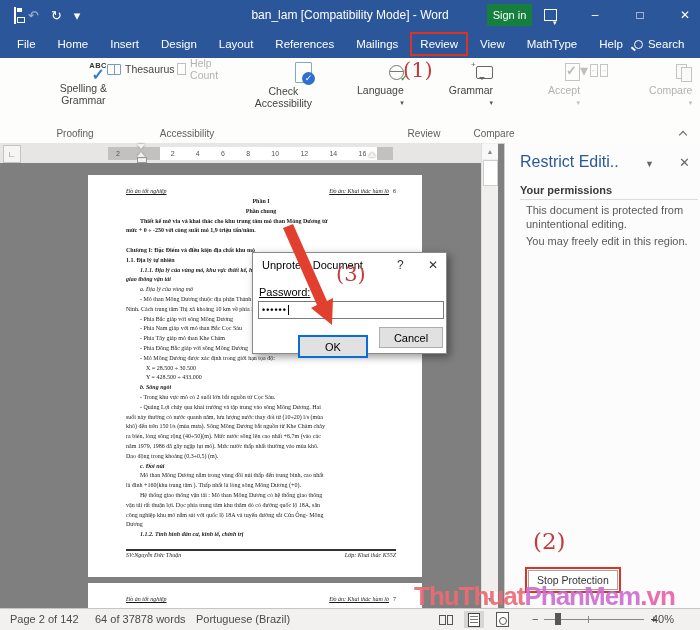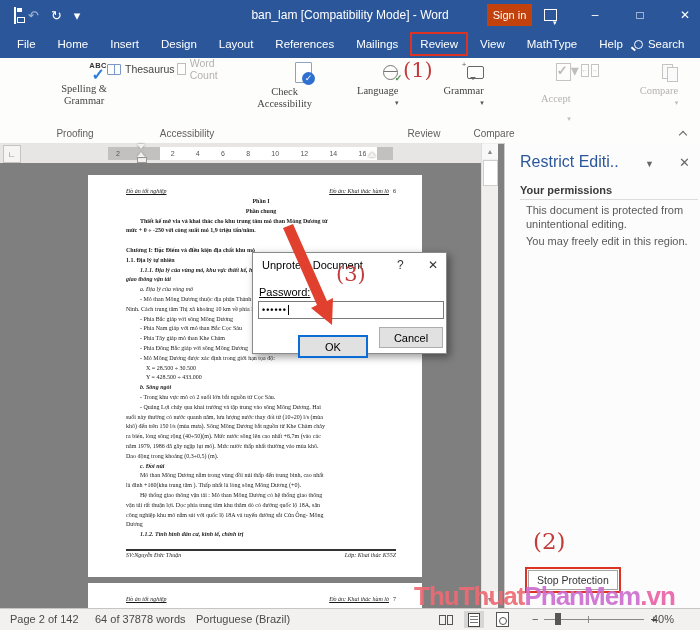--- a/index.html
+++ b/index.html
@@ -7,39 +7,39 @@
   .abs{position:absolute;}
   
   .titlebar{left:0;top:0;width:700px;height:30px;background:#2b579a;color:#fff;}
   .qat{position:absolute;left:14px;top:0;height:30px;display:flex;align-items:center;gap:12px;}
   .qbtn{color:#fff;font-size:13px;line-height:1;cursor:default;}
   .qbtn.dim{opacity:.55;}
   .floppy{width:11px;height:11px;border:1.5px solid #fff;position:relative;}
   .floppy::before{content:"";position:absolute;left:2px;top:0;width:5px;height:4px;background:#fff;}
   .floppy::after{content:"";position:absolute;left:2px;bottom:0;width:6px;height:4px;border:1px solid #fff;}
   .title-text{position:absolute;left:0;right:0;top:0;height:30px;display:flex;align-items:center;justify-content:center;font-size:12px;color:#fff;}
-  .signin{position:absolute;left:487px;top:4px;width:45px;height:22px;background:#c2410c;color:#fff;font-size:11px;display:flex;align-items:center;justify-content:center;}
+  .signin{position:absolute;left:487px;top:4px;width:45px;height:22px;background:#15803d;color:#fff;font-size:11px;display:flex;align-items:center;justify-content:center;}
   .winbtn{position:absolute;top:0;height:30px;width:30px;display:flex;align-items:center;justify-content:center;color:#fff;font-size:12px;}
   .ribbonopts{left:535px;}
   .ropt-glyph{width:11px;height:10px;border:1px solid #fff;position:relative;}
   .ropt-glyph::after{content:"▾";position:absolute;right:-1px;bottom:-7px;font-size:7px;color:#fff;}
   
   .tabsrow{left:0;top:30px;width:700px;height:28px;background:#2b579a;display:flex;align-items:center;color:#fff;font-size:11.5px;}
   .tab{padding:4px 8px;margin:0 1px;border:2px solid transparent;white-space:nowrap;}
   .tab.hl{border-color:#dd3322;}
   .tabspacer{flex:1;}
   .searchbox{display:flex;align-items:center;gap:5px;margin-right:26px;}
   .mag{width:7px;height:7px;border:1.5px solid #fff;border-radius:50%;position:relative;}
   .mag::after{content:"";position:absolute;left:-4px;top:7px;width:5px;height:1.5px;background:#fff;transform:rotate(40deg);}
   
   .ribbon{left:0;top:58px;width:700px;height:85px;background:#fdfdfc;border-bottom:1px solid #d2d0ce;display:flex;align-items:flex-start;}
   .rgroup{display:flex;align-items:flex-start;height:70px;}
   .vdiv{width:1px;height:76px;background:#e1dfdd;margin-top:2px;}
   .rbtn{display:flex;flex-direction:column;align-items:flex-end;padding-top:4px;font-size:10.5px;color:#444;text-align:center;line-height:1.1;padding-left:45px;}
-  .rbtn .rlbl{margin-top:3px;font-family:Liberation Serif, serif;}
+  .rbtn .rlbl{margin-top:3px;}
   .rbtn .drop{font-size:7px;color:#555;margin-top:2px;}
   .rbtn.dis{color:#b4b2b0;}
   .rbtn.dis .drop{color:#c0bebc;}
   .smallcol{display:flex;flex-direction:row;gap:2px;padding-top:3px;align-items:flex-start;}
   .smallbtn{display:flex;align-items:center;gap:4px;font-size:10.5px;color:#444;height:16px;}
   .smallbtn.dis{color:#b4b2b0;}
   .grouplabels{position:absolute;left:0;top:128px;width:700px;height:14px;font-size:10px;color:#605e5c;}
   .glabel{position:absolute;transform:translateX(-50%);white-space:nowrap;}
   .chevup{position:absolute;left:679px;top:130px;width:8px;height:8px;}
   .chevup::before{content:"";position:absolute;left:1px;top:2px;width:5px;height:5px;border-left:1.5px solid #605e5c;border-top:1.5px solid #605e5c;transform:rotate(45deg);}
@@ -215,21 +215,21 @@
       </div>
       <div class="rlbl"><span>Spelling &amp;</span><br><span>Grammar</span></div>
     </div>
     <div class="smallcol" style="width:86px;">
       <div class="smallbtn">
         <span class="ic-book"></span>
         <span>Thesaurus</span>
       </div>
       <div class="smallbtn dis">
         <span class="ic-wc"></span>
-        <span>Word Count</span>
+        <span>Help Count</span>
       </div>
     </div>
   </div>
   <div class="vdiv"></div>
 
   <div class="rgroup">
     <div class="rbtn" style="width:74px;">
       <div class="ic-page">
           <span class="ic-acc-circ">✓</span>
         </div>
@@ -252,21 +252,21 @@
         <span class="ic-bubble"></span>
       </div>
     <div class="rlbl">Grammar</div>
     <div class="drop">▾</div>
   </div>
   <div class="vdiv"></div>
 
   <div class="vdiv"></div>
 
   <div class="rgroup">
-    <div class="rbtn dis" style="width:42px;gap:8px;">
+    <div class="rbtn dis" style="width:42px;">
       <div style="height:20px;display:flex;align-items:center;">
           <span class="ic-accept"></span>
         </div>
       <div class="rlbl">Accept</div>
       <div class="drop">▾</div>
     </div>
     <div class="smallcol" style="width:24px;align-items:center;">
       <span class="drop" style="color:#c0bebc">▾</span>
       <span class="ic-minipage">←</span>
       <span class="ic-minipage">→</span>

